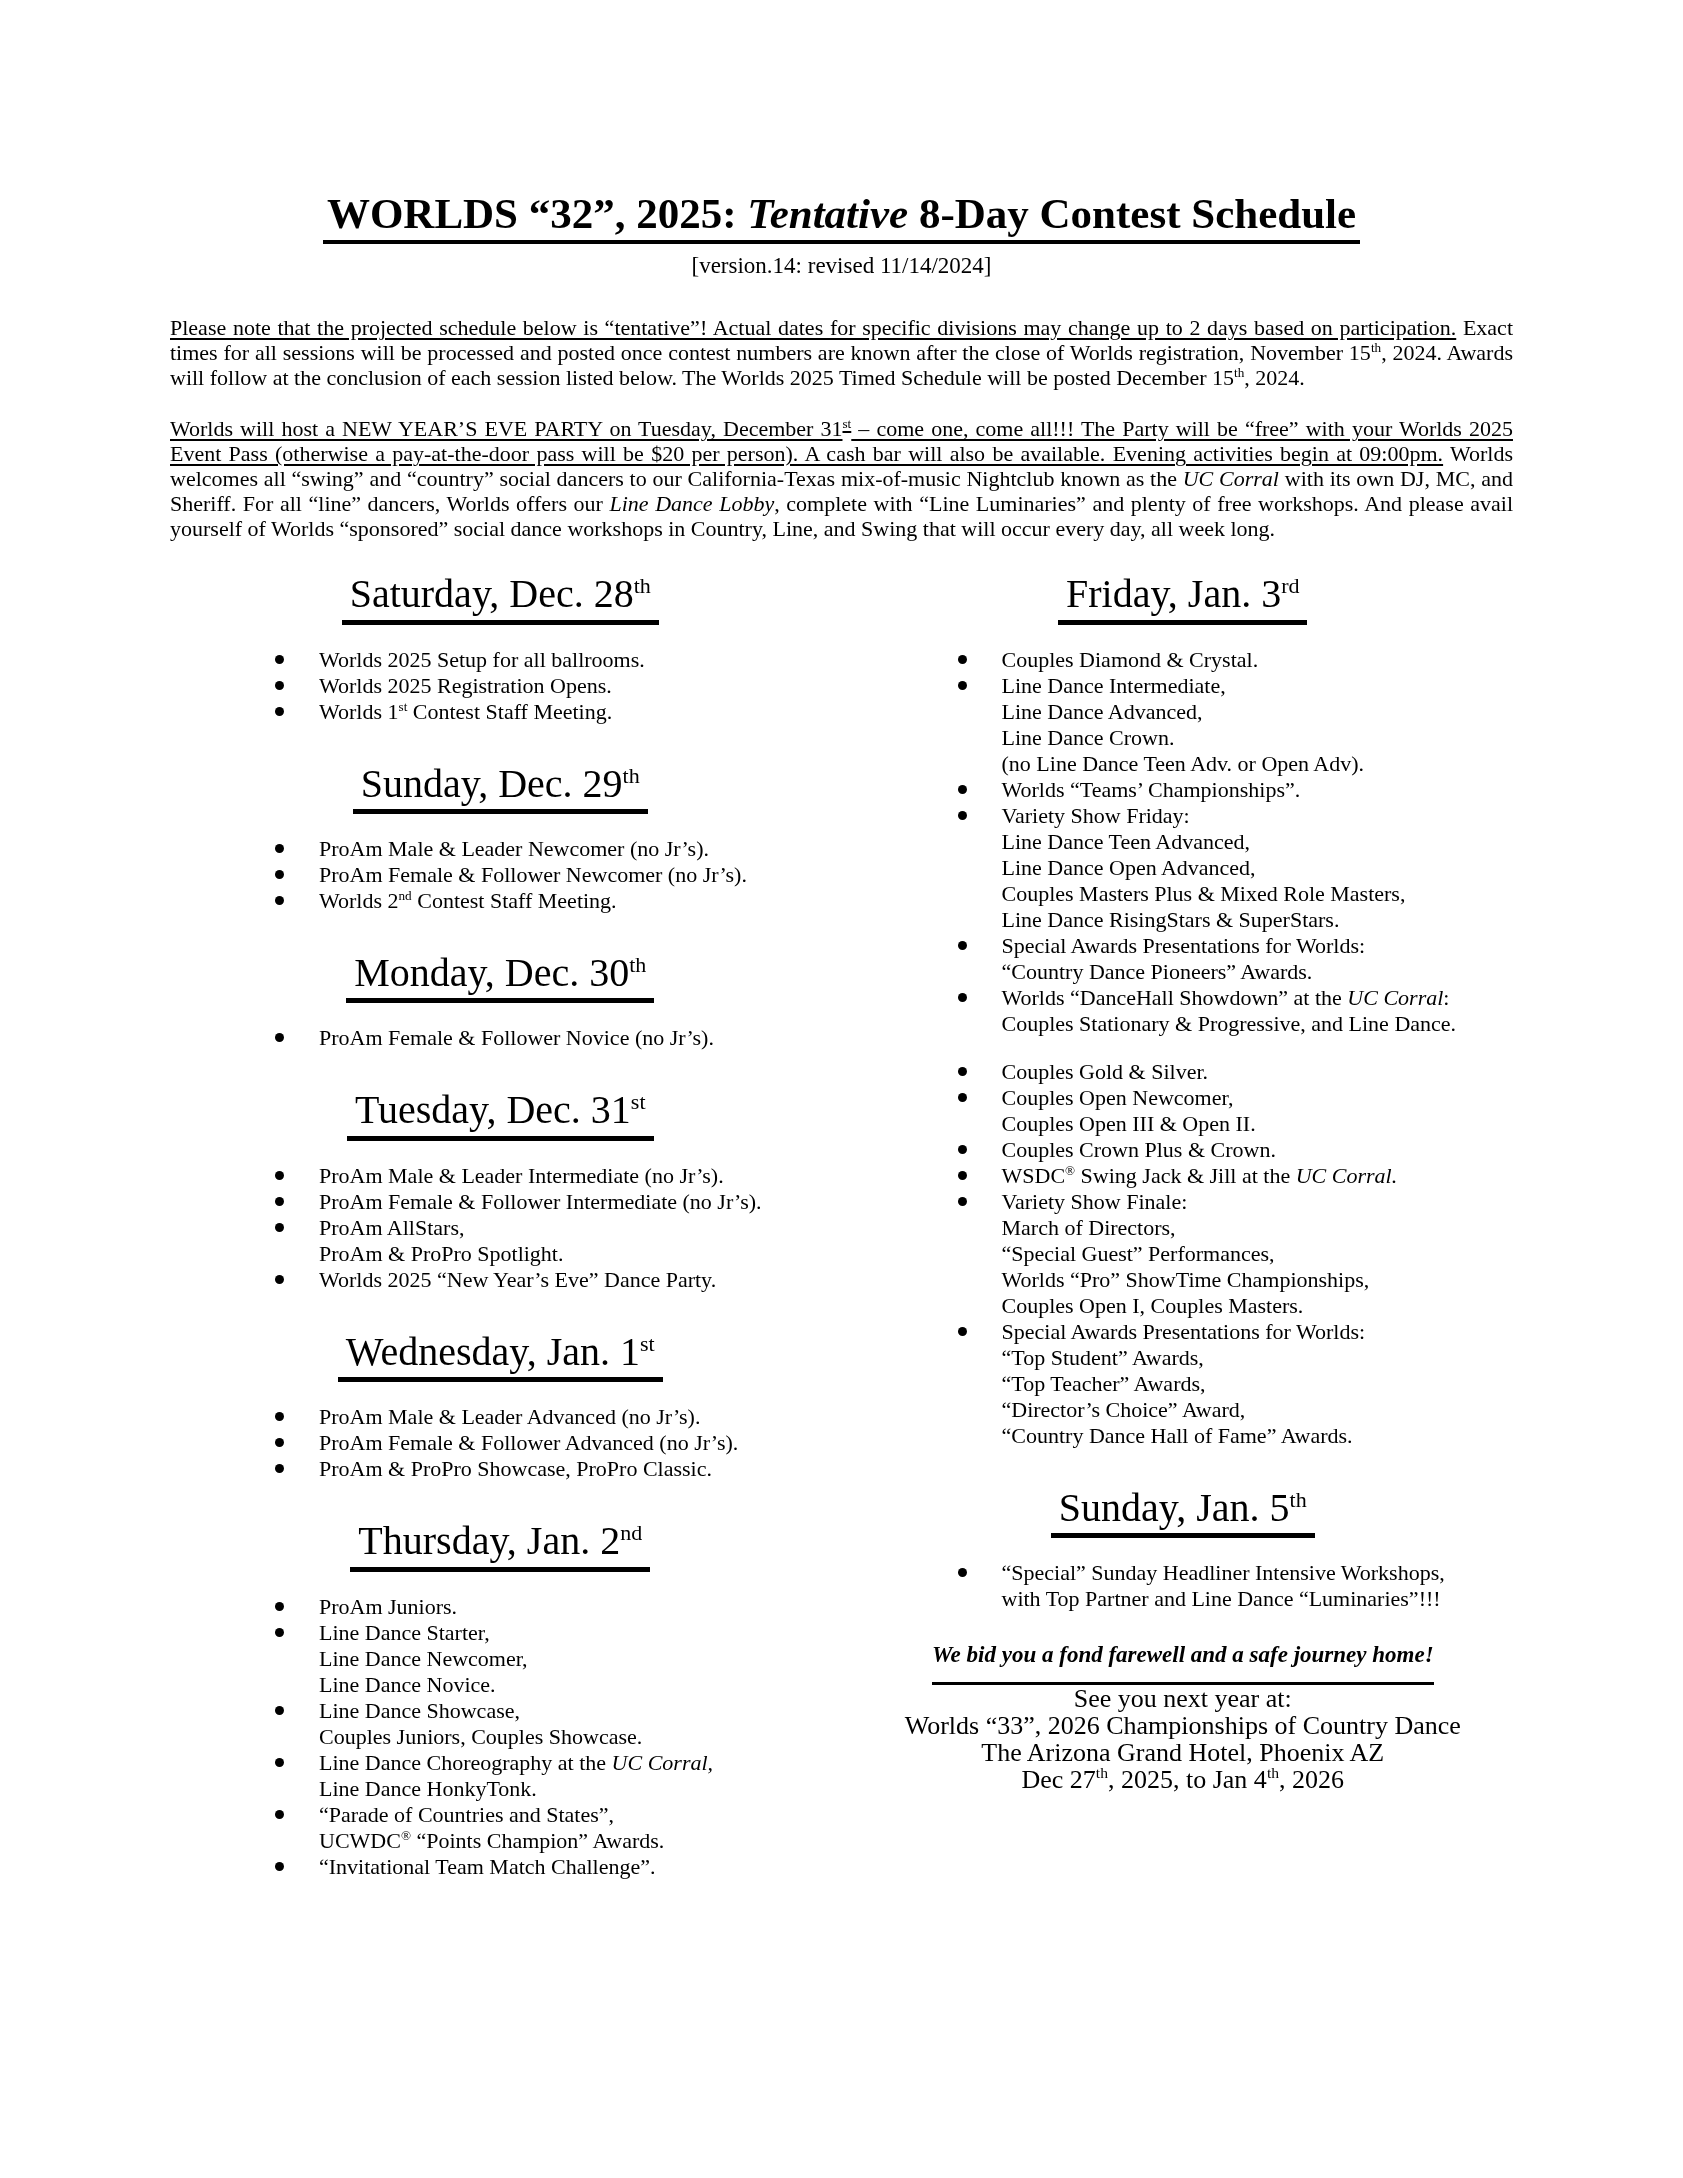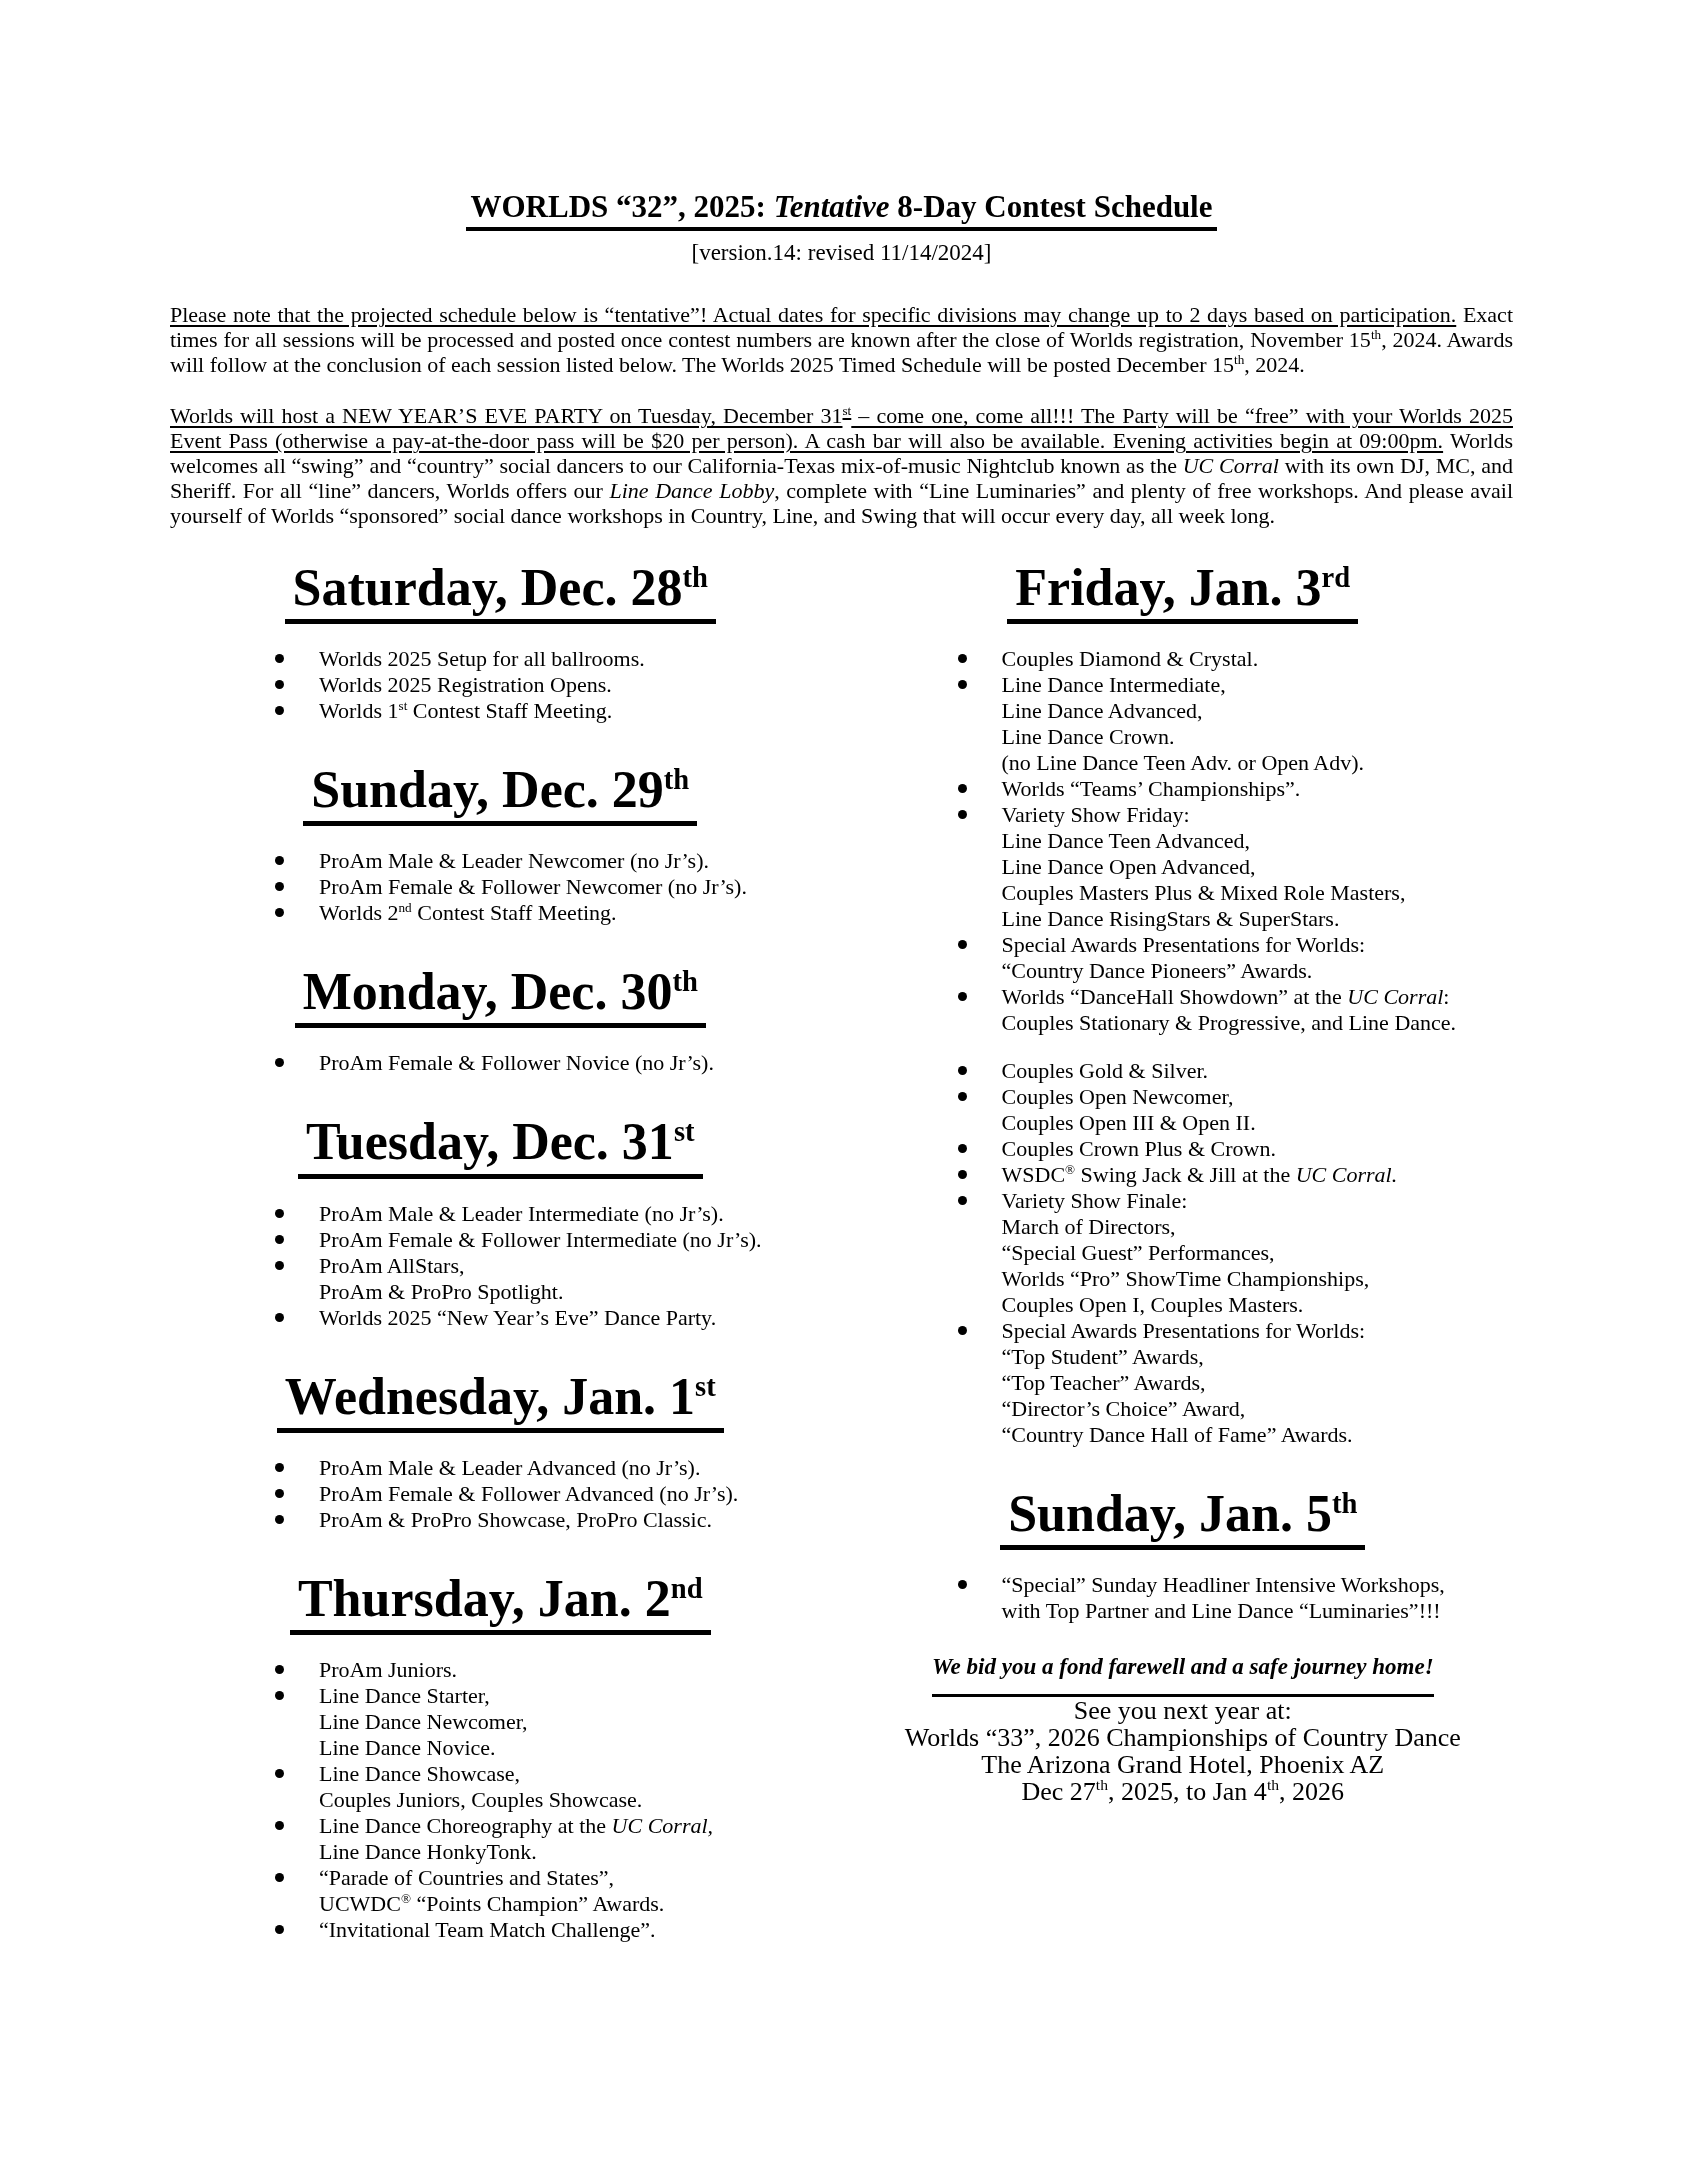--- a/index.html
+++ b/index.html
@@ -5,37 +5,37 @@
   html, body { margin:0; padding:0; }
   body {
     width:1683px; height:2178px;
     background:#ffffff; color:#000000;
     font-family:"Liberation Serif","DejaVu Serif",serif;
     -webkit-text-size-adjust:none;
   }
   .page { box-sizing:border-box; width:1683px; height:2178px; padding:190px 170px 0 170px; }
 
   
-  .title { margin:0; text-align:center; font-size:31px; font-weight:bold; line-height:1.1; }
+  .title { margin:0; text-align:center; font-size:43px; font-weight:bold; line-height:1.1; }
   .title-text { display:inline-block; border-bottom:4px solid #000; padding:0 4px 3px 4px; }
   .title-text .it { font-style:italic; }
   .version { text-align:center; font-weight:normal; font-size:23px; margin-top:9px; }
 
   
   .intro { margin-top:36px; }
   .intro p { margin:0 0 26px 0; font-size:22px; line-height:25px; text-align:justify; }
   .ul { text-decoration:underline; text-decoration-thickness:2px; text-underline-offset:3px; }
   .it { font-style:italic; }
   .intro sup, .event sup, .closing sup { font-size:0.6em; line-height:0; }
 
   
   .columns { display:flex; gap:22px; margin-top:30px; }
   .col { flex:1; min-width:0; }
 
-  .day-heading { margin:38px 0 0 0; text-align:center; font-size:52px; font-weight:bold; line-height:1.06; }
+  .day-heading { margin:38px 0 0 0; text-align:center; font-size:40px; font-weight:normal; line-height:1.06; }
   .day-heading:first-child { margin-top:2px; }
   .day-text { display:inline-block; border-bottom:5px solid #000; padding:0 8px 4px 8px; }
   .day-text sup { font-size:0.55em; line-height:0; }
 
   .events { margin-top:22px; }
   .event { position:relative; padding-left:149px; font-size:22px; line-height:26px; }
   .bullet { position:absolute; left:105px; top:8px; width:9px; height:9px; border-radius:50%; background:#000; }
   .line { min-height:26px; }
 
   

